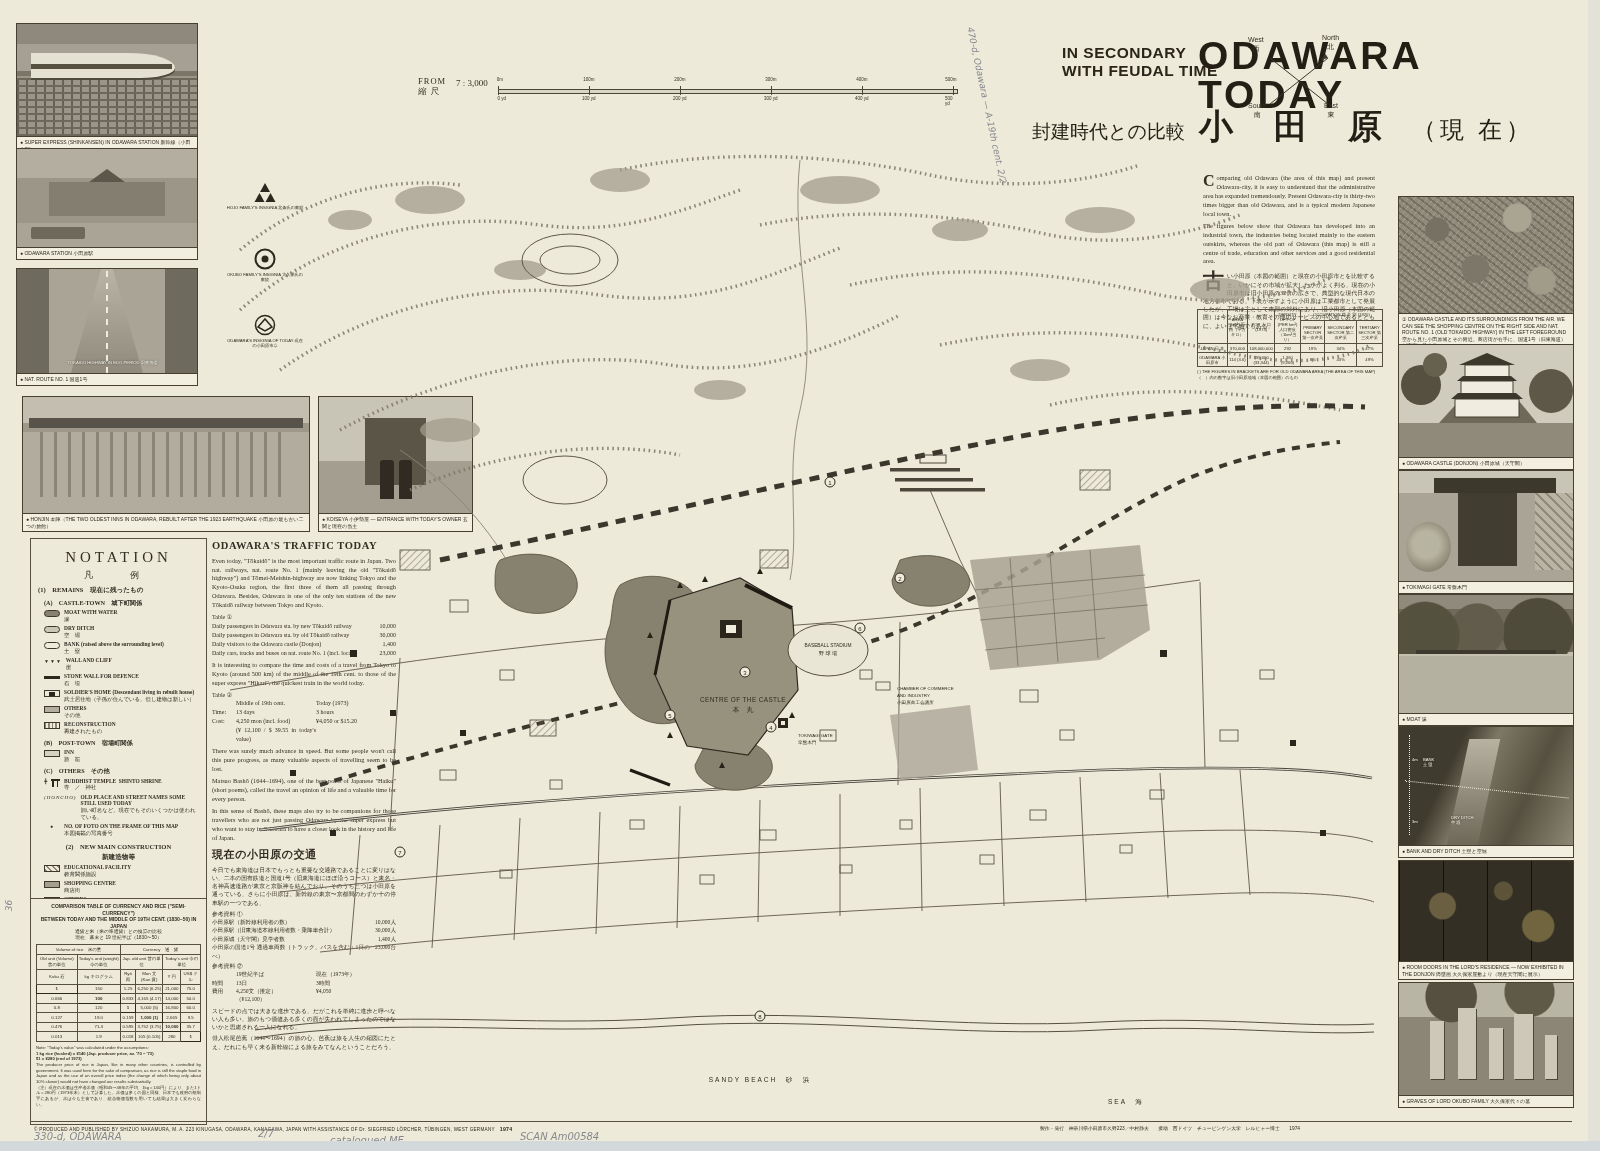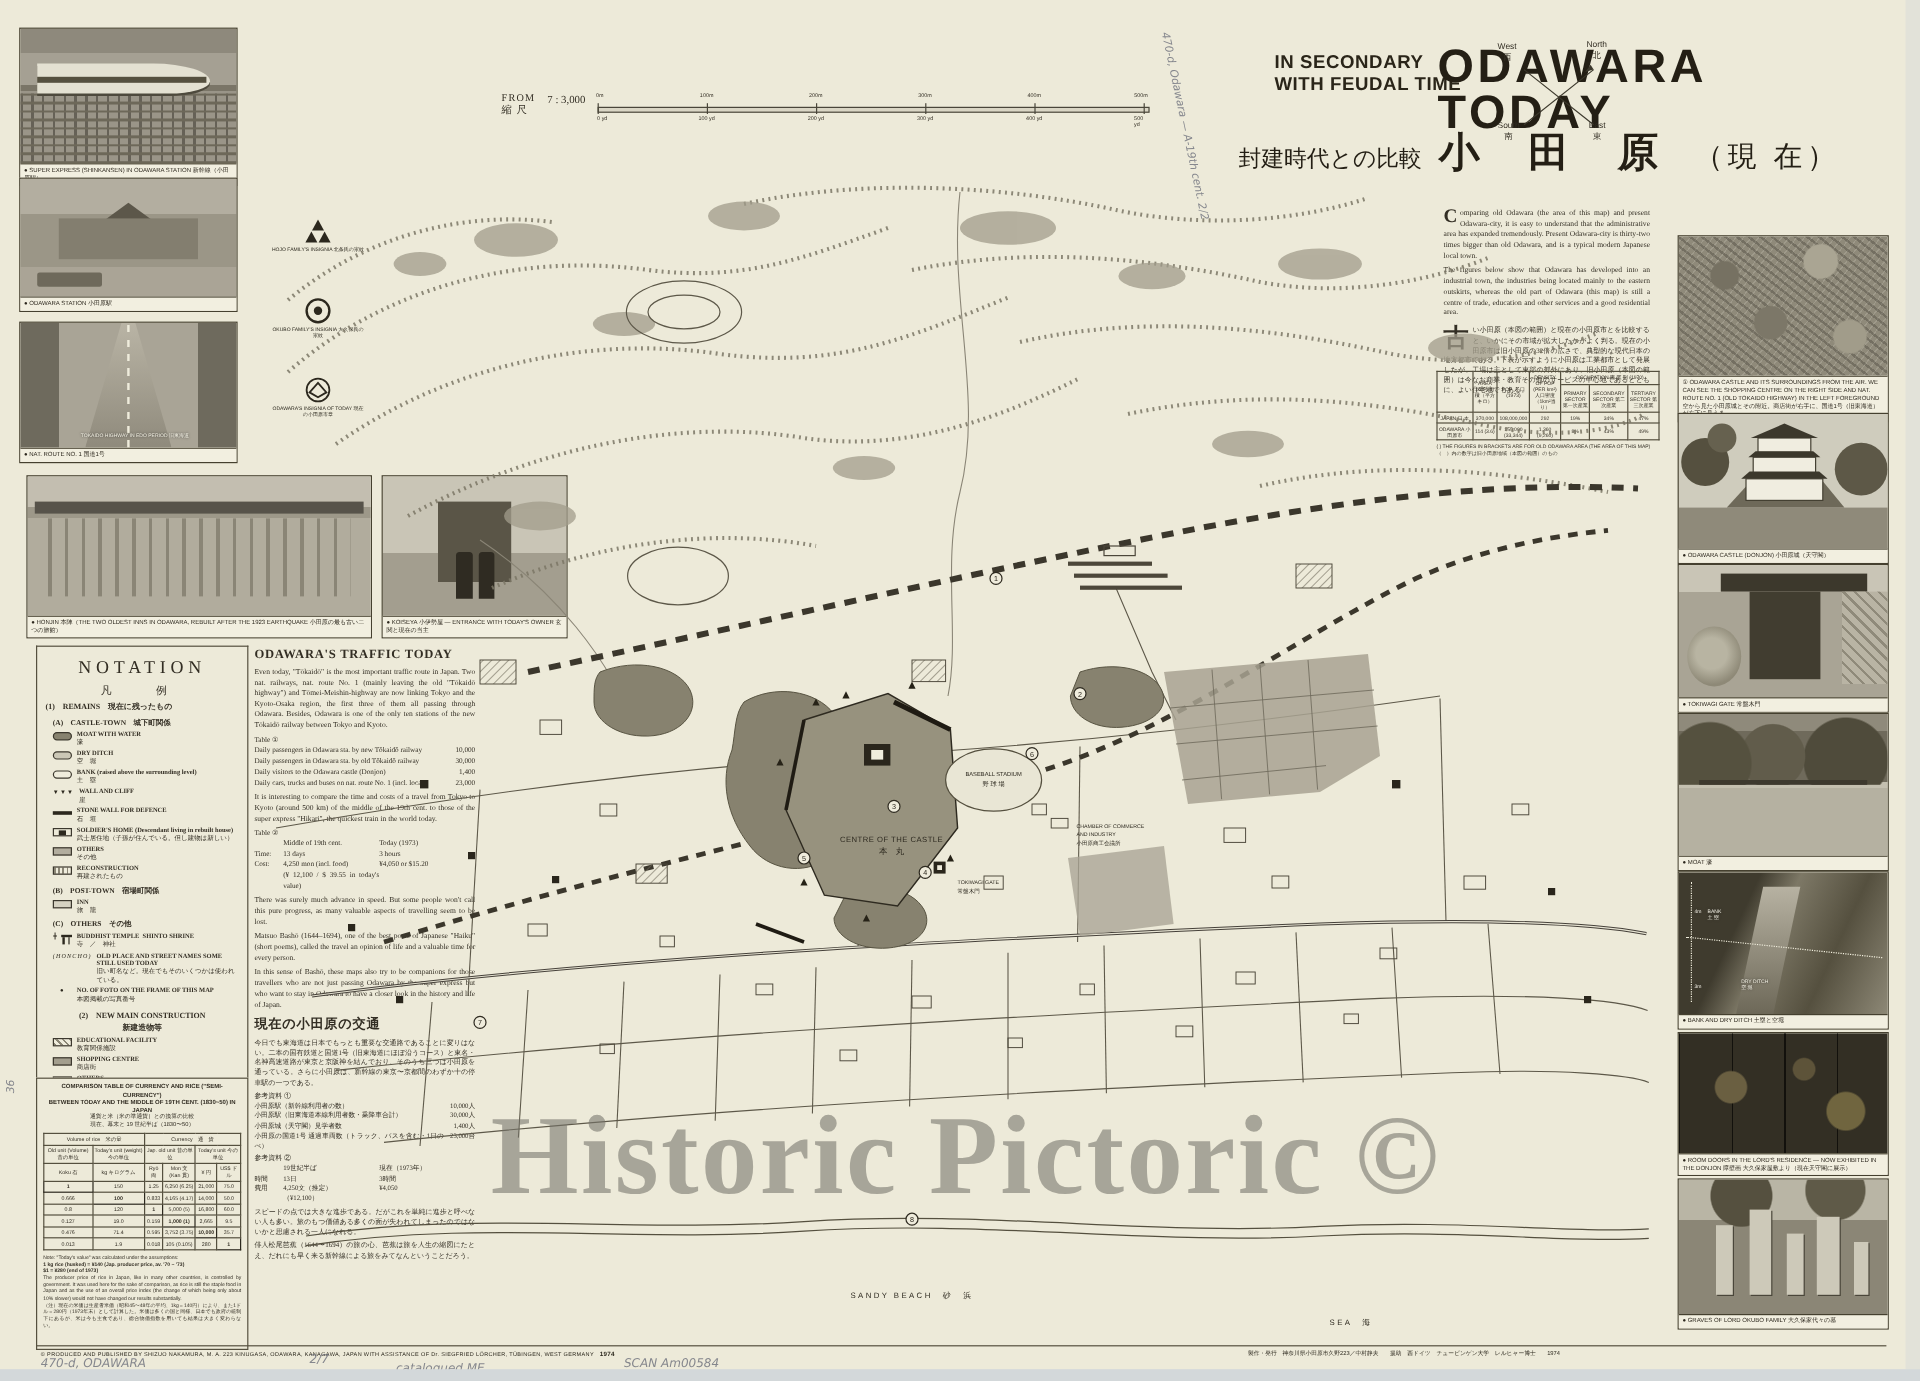--- a/index.html
+++ b/index.html
@@ -873,25 +873,24 @@
       </div>
     <div class="cap rcap" data-interactable="false">● GRAVES OF LORD OKUBO FAMILY 大久保家代々の墓</div>
   </div>
 
   <div id="footer-rule" class="abs" data-interactable="false"></div>
   <div id="credit" class="abs" data-interactable="false">
     <span>© PRODUCED AND PUBLISHED BY SHIZUO NAKAMURA, M. A.    223 KINUGASA, ODAWARA, KANAGAWA, JAPAN        WITH ASSISTANCE OF Dr. SIEGFRIED LÖRCHER, TÜBINGEN, WEST GERMANY</span>&nbsp;&nbsp;&nbsp;<b data-interactable="false">1974</b>
   </div>
   <div id="credit-jp" class="abs" data-interactable="false">製作・発行　神奈川県小田原市久野223／中村静夫　　援助　西ドイツ　チュービンゲン大学　レルヒャー博士　　1974</div>
 
-  <div class="hw abs" style="left:34px;top:1131px" data-interactable="false">470-d, ODAWARA</div>
+  <div class="hw abs" style="left:34px;top:1131px" data-interactable="false">330-d, ODAWARA</div>
   <div class="hw abs" style="left:66px;top:1141px;font-size:8.5px" data-interactable="false">A - 19TH CENT.</div>
   <div class="hw abs" style="left:258px;top:1128px" data-interactable="false">2/7</div>
   <div class="hw abs" style="left:330px;top:1135px" data-interactable="false">catalogued ME</div>
   <div class="hw abs" style="left:520px;top:1131px" data-interactable="false">SCAN  Am00584</div>
   <div class="hw abs" style="left:975px;top:26px;width:12px;transform:rotate(78deg);transform-origin:left top;font-size:9px;white-space:nowrap" data-interactable="false">470-d, Odawara — A-19th cent.  2/2</div>
   <div class="hw abs" style="left:4px;top:900px;transform:rotate(-90deg);font-size:9px" data-interactable="false">36</div>
 
-  <div id="watermark" class="abs" data-interactable="false">Historic Pictoric ©</div>
 
   <div id="edge-right" class="abs" data-interactable="false"></div>
   <div id="edge-bottom" class="abs" data-interactable="false"></div>
 </div>
 
 </body></html>

